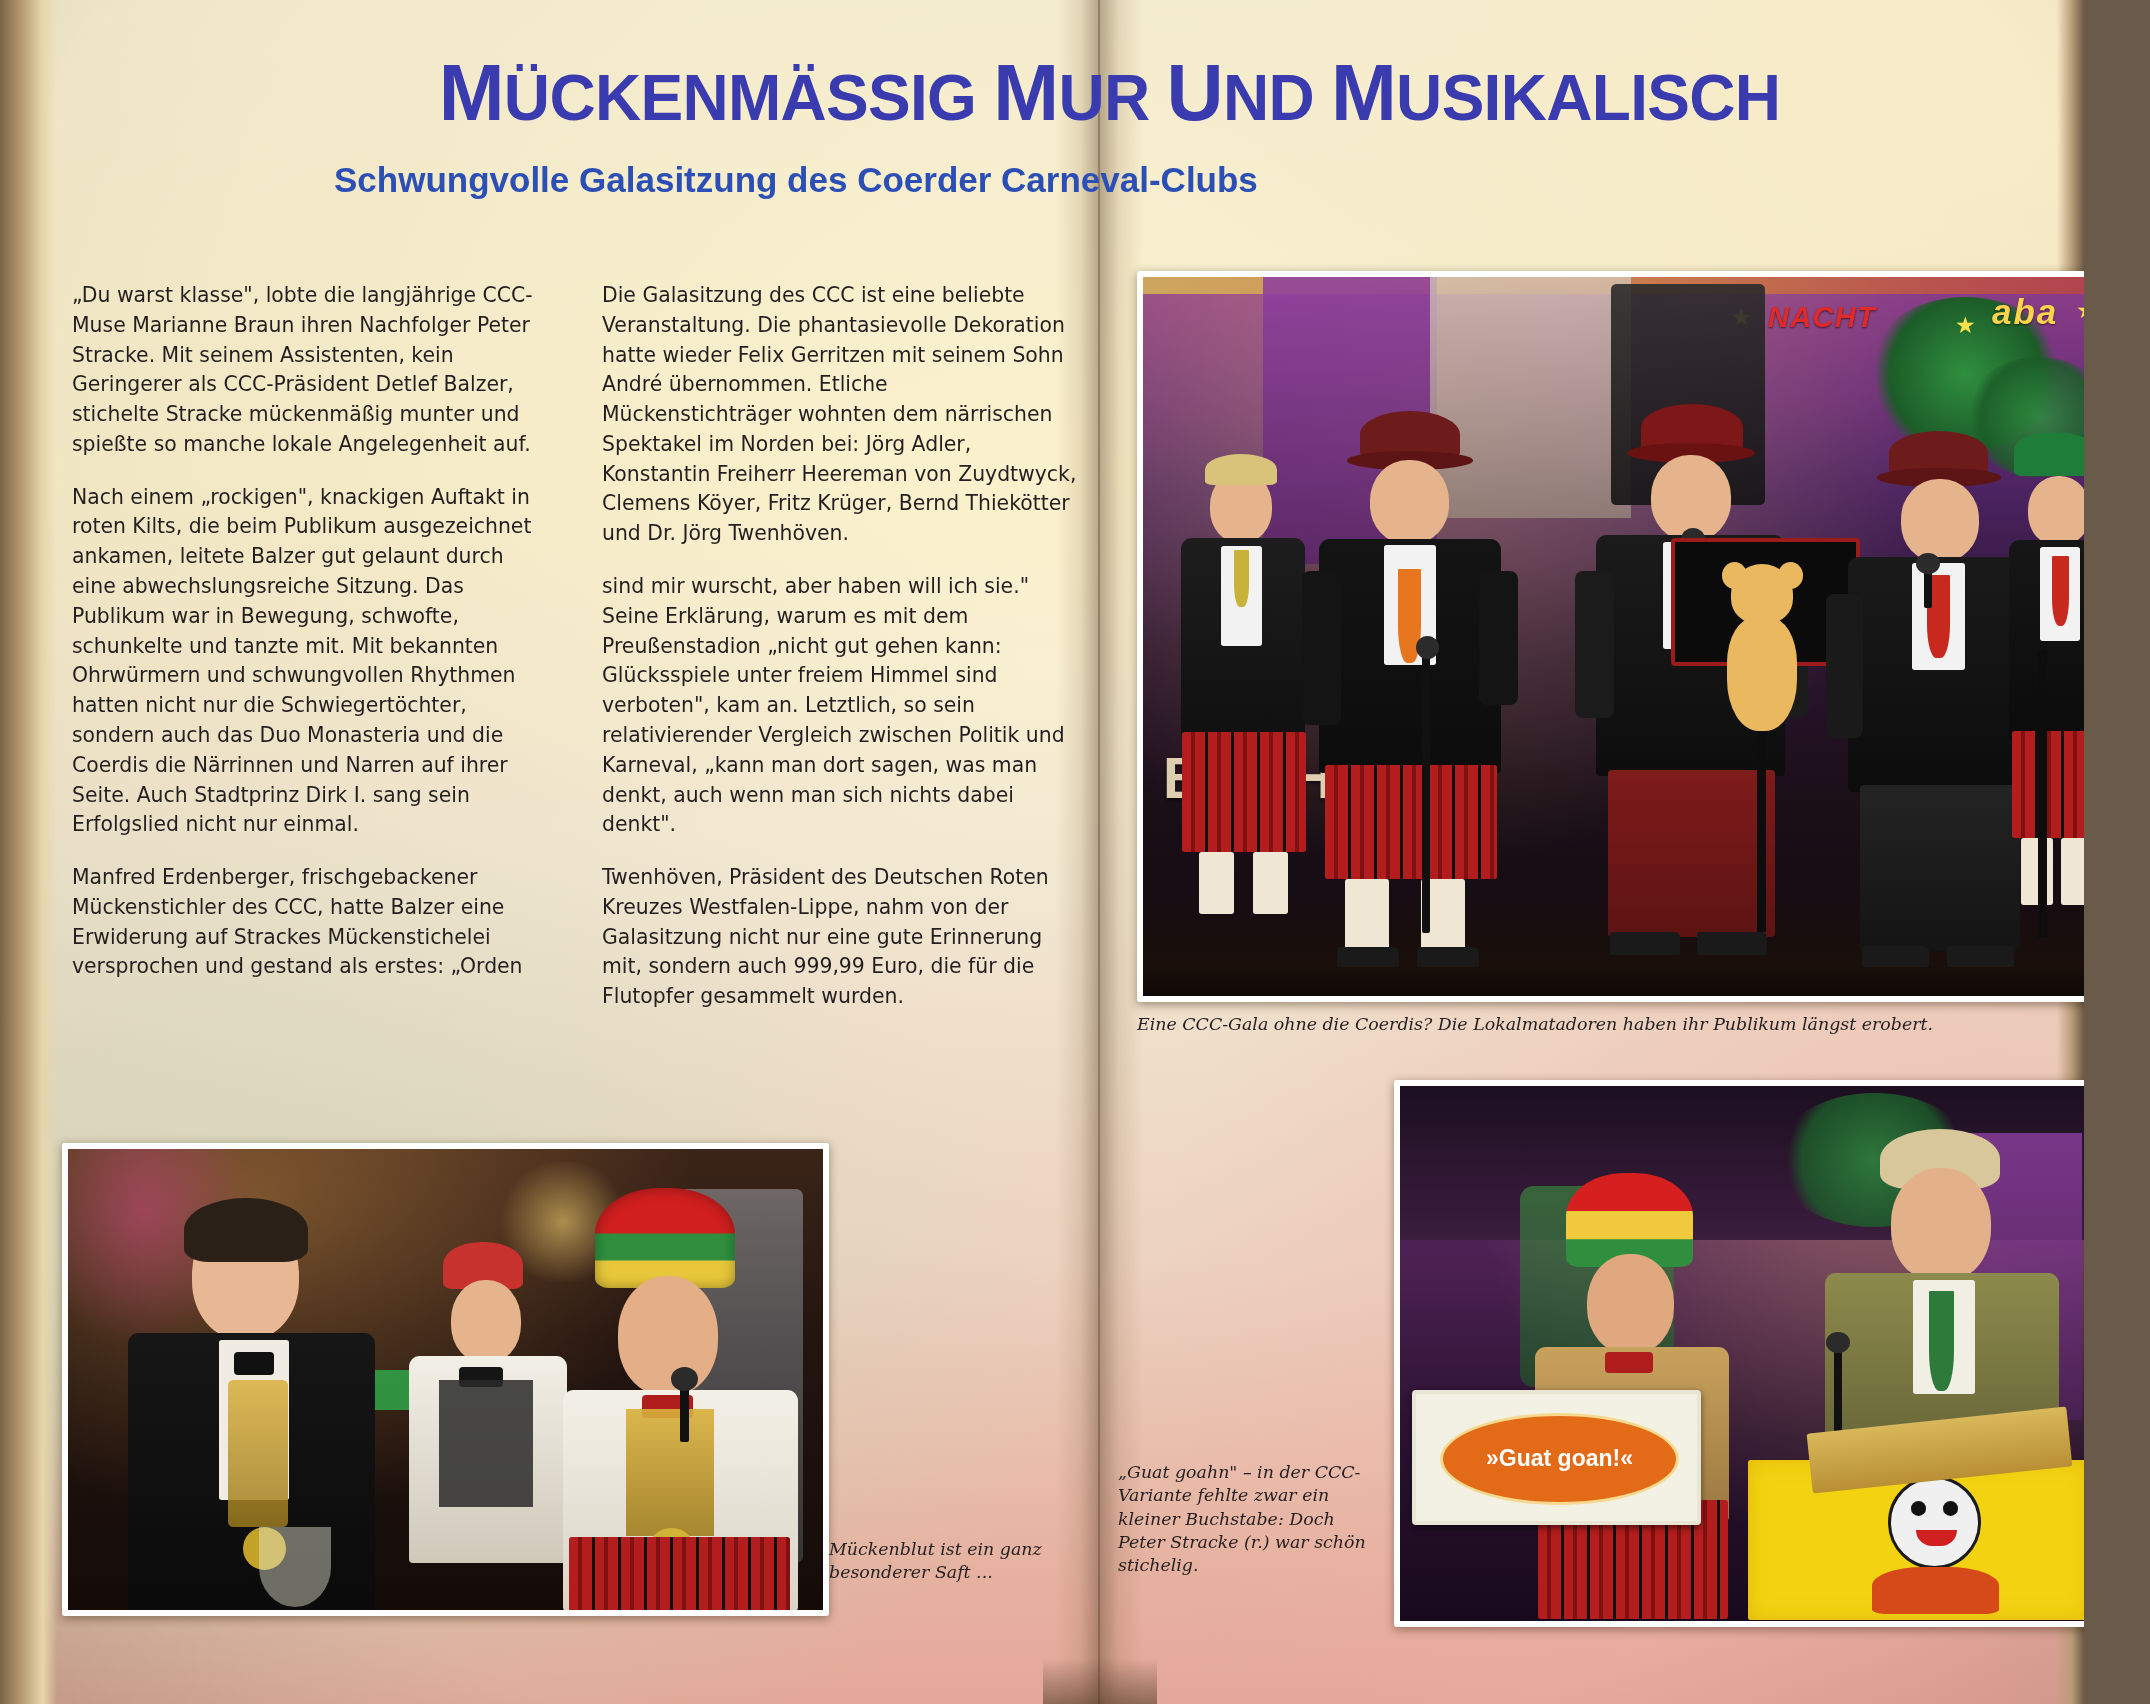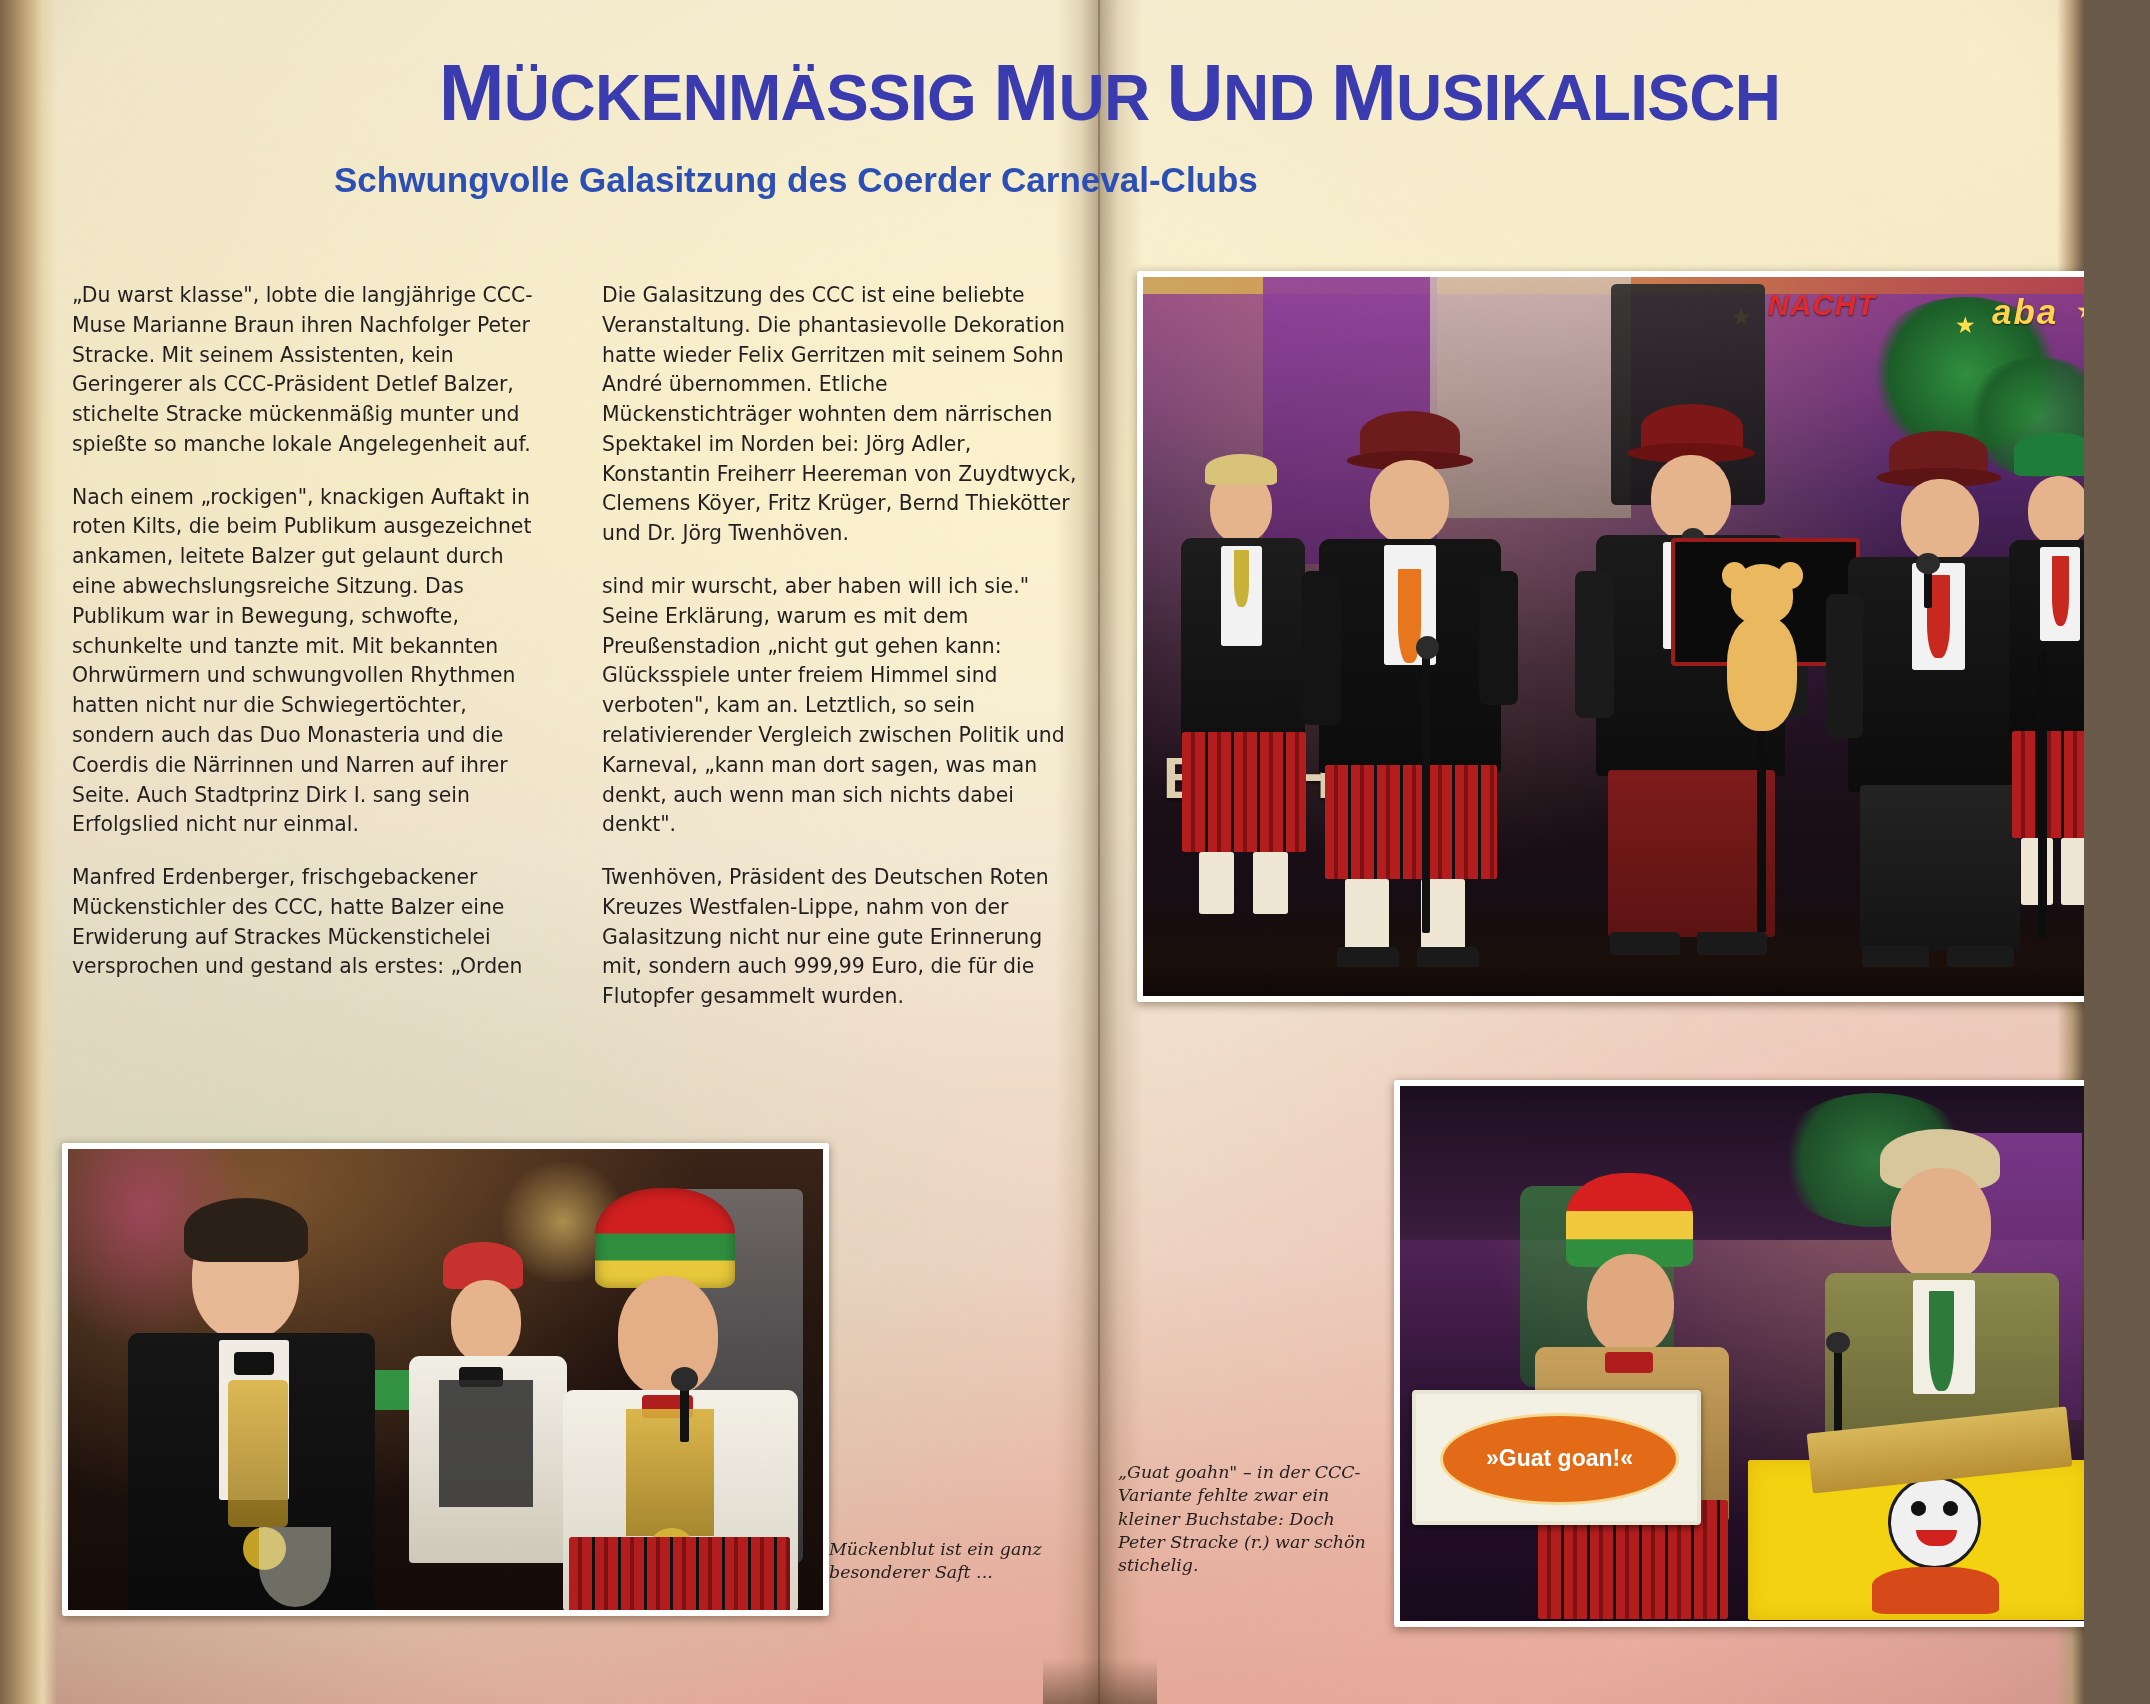--- a/index.html
+++ b/index.html
@@ -361,21 +361,21 @@
     <p>sind mir wurscht, aber haben will ich sie." Seine Erklärung, warum es mit dem Preußenstadion „nicht gut gehen kann: Glücksspiele unter freiem Himmel sind verboten", kam an. Letztlich, so sein relativierender Vergleich zwischen Politik und Karneval, „kann man dort sagen, was man denkt, auch wenn man sich nichts dabei denkt".</p>
     <p>Twenhöven, Präsident des Deutschen Roten Kreuzes Westfalen-Lippe, nahm von der Galasitzung nicht nur eine gute Erinnerung mit, sondern auch 999,99 Euro, die für die Flutopfer gesammelt wurden.</p>
   </div>
 
   <div id="photo-stage" class="photo">
     <div class="inner">
 
       <div class="bd-palm" style="left:722px; top:20px; width:201px; height:154px;"></div>
       <div class="bd-palm" style="left:822px; top:80px; width:147px; height:120px; opacity:.85;"></div>
       <div class="bd-band" style="left:0; top:0; width:949px; height:17.4px;"></div>
-      <div class="word-nacht" style="left:625px; top:12px;text-align:right;">NACHT</div>
+      <div class="word-nacht" style="left:625px; top:24px;text-align:right;">NACHT</div>
       <div class="word-gaba" style="left:849px; top:14.7px;">aba</div>
       <div class="star" style="left:588px; top:27px;">★</div>
       <div class="star" style="left:812px; top:35px;">★</div>
       <div class="star" style="left:933px; top:20px;">★</div>
 
       <div style="position:absolute; left:120px; top:0; width:174px; height:287px; background:linear-gradient(180deg,#8d3fa0,#5a2468); opacity:.85; border-radius:0 0 27px 0;"></div>
       <div style="position:absolute; left:287px; top:0; width:201px; height:241px; background:linear-gradient(180deg,#d6c9bb,#9b8b7d); opacity:.75;"></div>
       <div style="position:absolute; left:468px; top:6.7px; width:154px; height:221px; background:linear-gradient(180deg,#2b2b2b,#141414); opacity:.9; border-radius:5.3px;"></div>
 
       <div class="word-becher" style="left:20px; top:468px;">BECHER!</div>
@@ -458,20 +458,21 @@
         <div class="shirt" style="left:35px; top:110px; width:40px; height:94px;"></div>
         <div class="tie" style="left:47px; top:119px; width:17.4px; height:70px; background:#c8291f;"></div>
         <div class="kilt" style="left:6.7px; top:294px; width:88px; height:107px;"></div>
         <div class="sock" style="left:16px; top:401px; width:32px; height:67px;"></div>
         <div class="sock" style="left:56px; top:401px; width:32px; height:67px;"></div>
       </div>
 
       <div class="standlamp" style="left:895px; top:374px; width:9.4px; height:287px;"></div>
     </div>
   </div>
+  <div id="cap-stage" class="caption">Eine CCC-Gala ohne die Coerdis?  Die Lokalmatadoren haben ihr Publikum längst erobert.</div>
 
   <div id="photo-mueckenblut" class="photo">
     <div class="inner">
 
       <div style="position:absolute; left:0; top:0; width:187px; height:201px; background:radial-gradient(ellipse at 40% 30%, rgba(200,70,130,.55), rgba(0,0,0,0) 70%);"></div>
       <div style="position:absolute; left:428px; top:13.4px; width:134px; height:120px; background:radial-gradient(circle at 50% 50%, rgba(255,220,120,.55), rgba(0,0,0,0) 70%);"></div>
       <div style="position:absolute; left:575px; top:40px; width:160px; height:374px; background:linear-gradient(180deg,#9aa0a6,#4e5358); opacity:.55; border-radius:6.7px;"></div>
       <div style="position:absolute; left:301px; top:221px; width:80px; height:40px; background:#2fae4e; opacity:.8; border-radius:2.7px;"></div>
 
       <div class="perf" style="left:60px; top:64px; width:254px; height:401px;">

